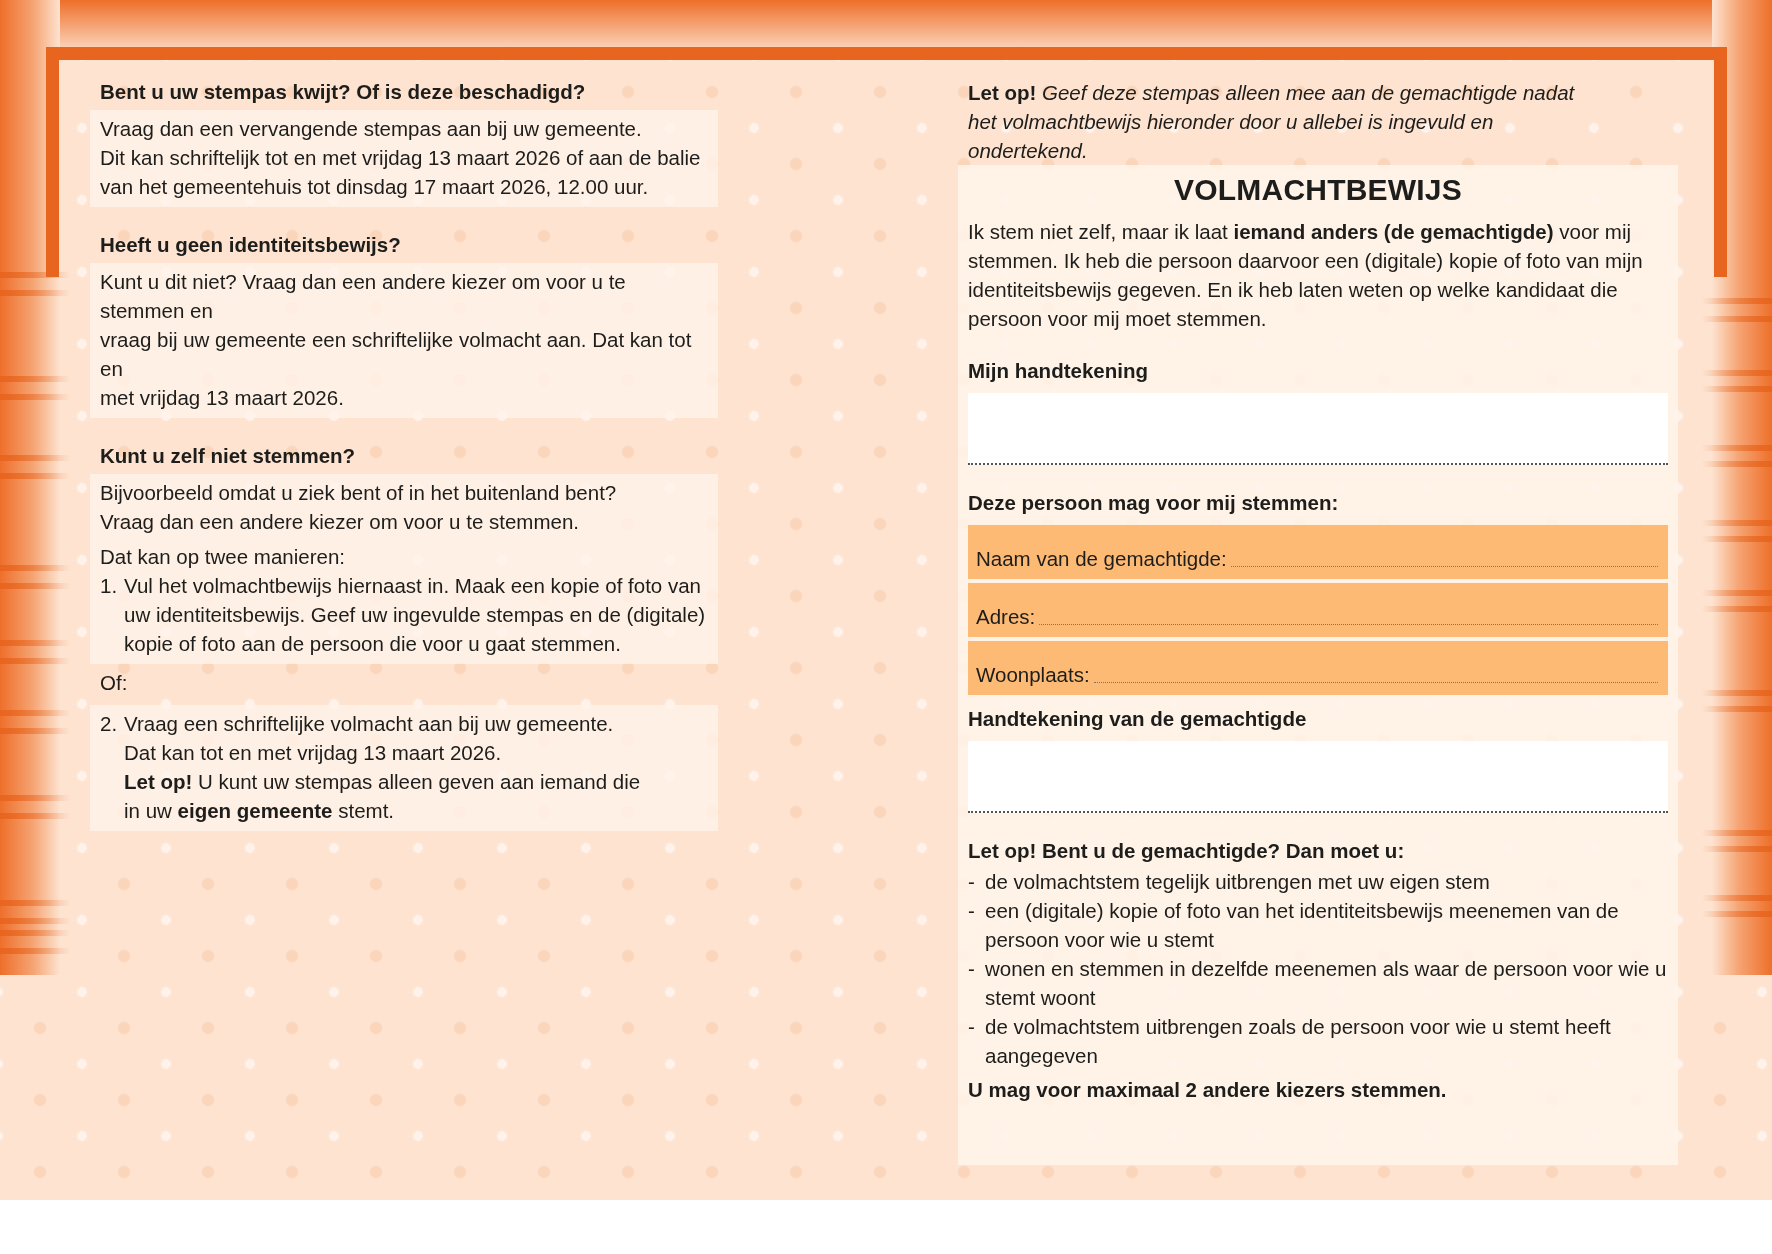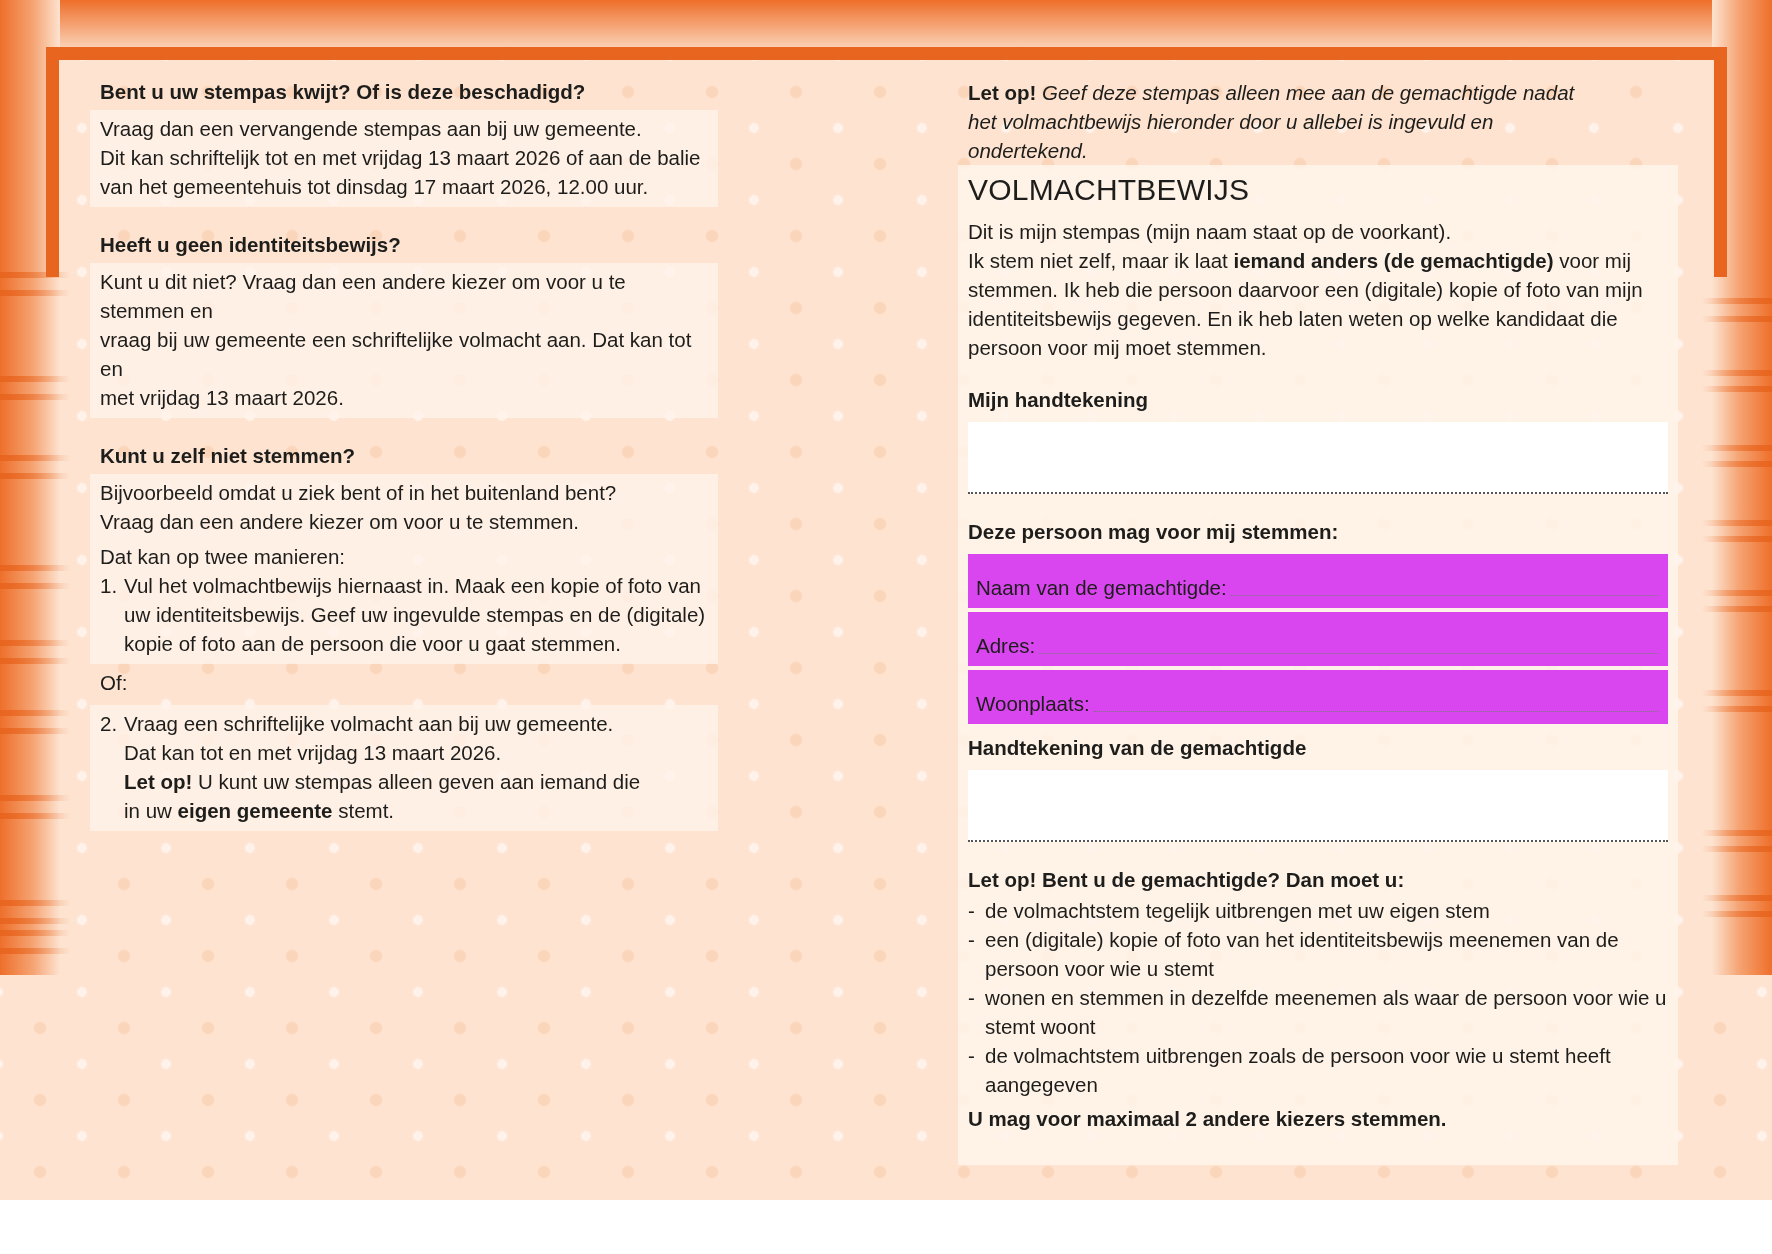--- a/index.html
+++ b/index.html
@@ -60,29 +60,29 @@
   b { font-weight: bold; }
 
   .notice { font-size: 20.5px; line-height: 29px; padding: 0 10px; }
   .notice i { font-style: italic; }
 
   .card {
     position: absolute; left: 958px; top: 165px; width: 720px; height: 1000px;
     background: rgba(255, 244, 235, 0.85);
   }
   .card-inner { position: absolute; left: 10px; top: 0; width: 700px; }
-  .card-title { font-size: 30px; font-weight: normal; margin: 8px 0 10px 0; letter-spacing: 0.2px; }
+  .card-title { font-size: 30px; font-weight: bold; margin: 8px 0 10px 0; letter-spacing: 0.2px; text-align: center; }
   .card-text { font-size: 20.5px; line-height: 29px; margin: 0; }
   .label { font-weight: bold; font-size: 20.5px; line-height: 28px; margin: 24px 0 8px 0; }
   .sig-box {
     height: 72px; background: #ffffff; border-bottom: 2px dotted #555;
     box-sizing: border-box;
   }
   .field {
-    background: #d946ef; height: 54px; display: flex; align-items: flex-end;
+    background: #fdba74; height: 54px; display: flex; align-items: flex-end;
     padding: 0 10px 8px 8px; box-sizing: border-box; margin-top: 4px;
     font-size: 20.5px;
   }
   .field .dots { flex: 1; border-bottom: 1.5px dotted #777; margin-left: 4px; height: 1px; margin-bottom: 4px; }
   .warn-list { margin: 2px 0 0 0; padding: 0; list-style: none; font-size: 20.5px; line-height: 29px; }
   .warn-list li { display: flex; }
   .warn-list li .dash { width: 17px; flex: none; }
   .final { font-weight: bold; font-size: 20.5px; margin-top: 8px; }
 </style>
 </head>
@@ -183,21 +183,20 @@
   </section>
 </div>
 
 <div class="col-right">
   <p class="notice" style="margin:0; width:640px;"><b>Let op!</b><i> Geef deze stempas alleen mee aan de gemachtigde nadat het volmachtbewijs hieronder door u allebei is ingevuld en ondertekend.</i></p>
 </div>
 
 <div class="card">
   <div class="card-inner">
     <h2 class="card-title">VOLMACHTBEWIJS</h2>
-    <p class="card-text">Dit is mijn stempas (mijn naam staat op de voorkant).</p>
     <p class="card-text"><span>Ik stem niet zelf, maar ik laat </span><b>iemand anders (de gemachtigde)</b><span> voor mij stemmen. Ik heb die persoon daarvoor een (digitale) kopie of foto van mijn identiteitsbewijs gegeven. En ik heb laten weten op welke kandidaat die persoon voor mij moet stemmen.</span></p>
 
     <div class="label">Mijn handtekening</div>
     <div class="sig-box"></div>
 
     <div class="label">Deze persoon mag voor mij stemmen:</div>
     <div class="field">
       <span>Naam van de gemachtigde:</span>
         <span class="dots"></span>
     </div>

